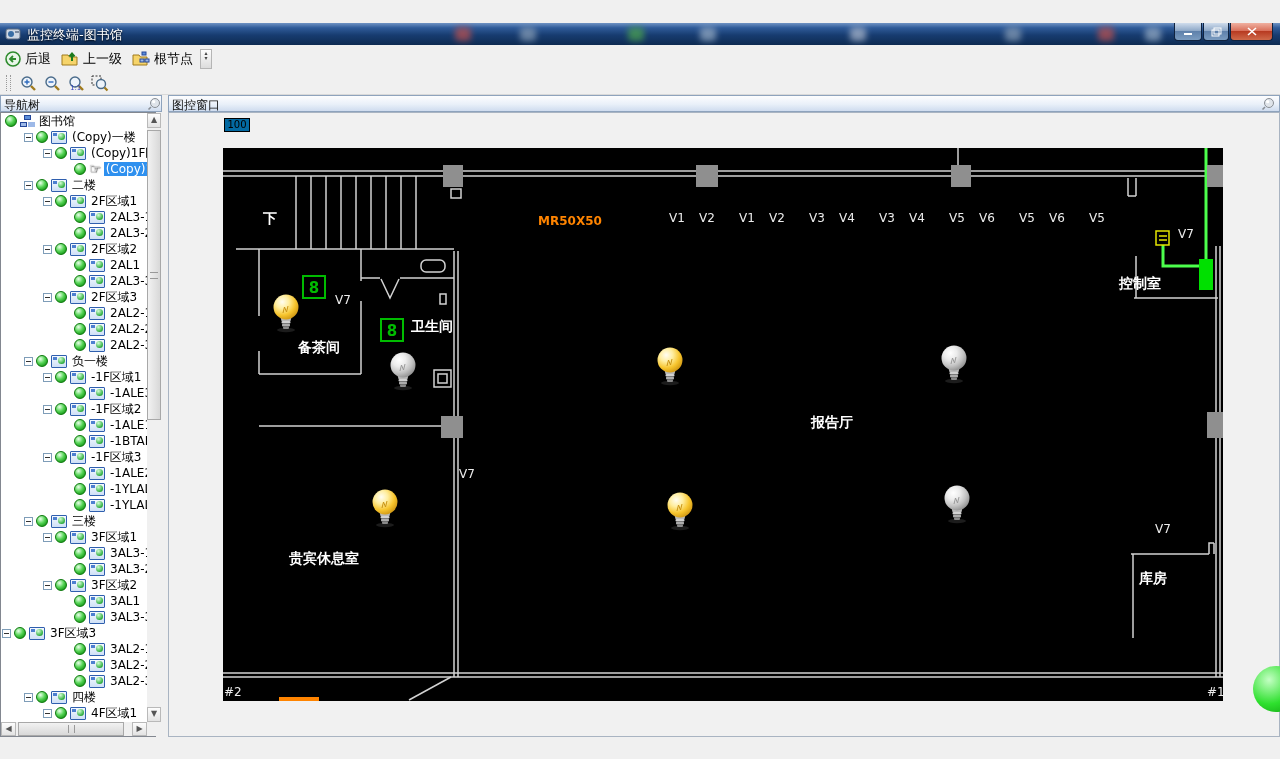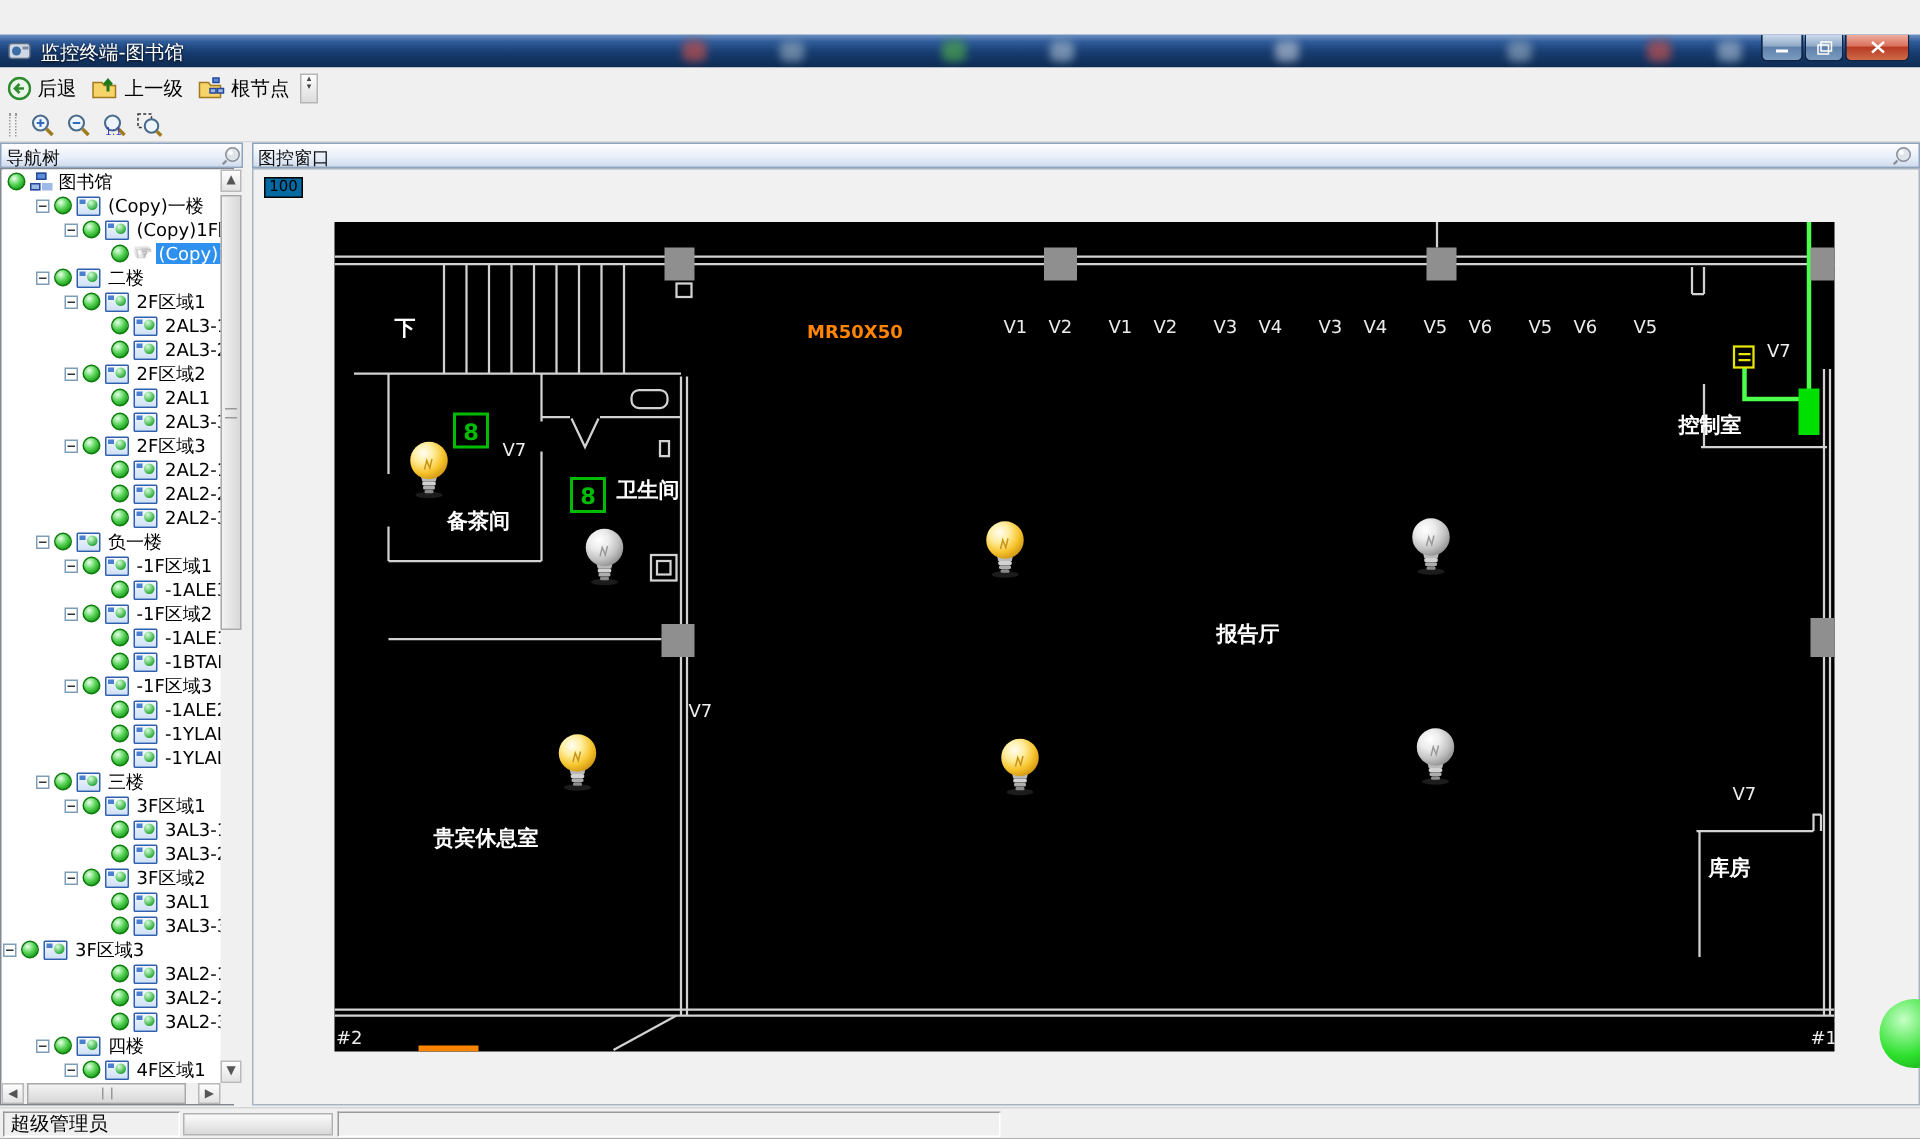--- a/index.html
+++ b/index.html
@@ -447,21 +447,21 @@
 
   <div class="panel-header" id="main-panel-header">
     <span>图控窗口</span>
     <svg class="pin" style="left:1092px;" viewBox="0 0 14 14">
       <circle cx="8" cy="6" r="4.5" fill="#dfe4ea" stroke="#8a8f96"></circle>
       <circle cx="6.7" cy="4.7" r="1.6" fill="#fff"></circle>
       <path d="M4,10 L1.5,12.5" stroke="#8a8f96" stroke-width="1.6"></path>
     </svg>
   </div>
   <div id="main-client">
-    <div id="zoom-badge" style="background: #0369a1;">100</div>
+    <div id="zoom-badge" style="background: #0369a1; margin-left: 48px;">100</div>
     <div id="plan-wrap">
       <svg id="plan" width="1000" height="553" viewBox="0 0 1000 553">
         <defs>
           <radialGradient id="gOn" cx="35%" cy="30%" r="75%">
             <stop offset="0%" stop-color="#fffdf2"></stop>
               <stop offset="35%" stop-color="#ffeea0"></stop>
             <stop offset="70%" stop-color="#f7c52e"></stop>
               <stop offset="100%" stop-color="#cf9613"></stop>
           </radialGradient>
           <radialGradient id="gOff" cx="35%" cy="30%" r="75%">
@@ -613,19 +613,14 @@
           <text x="1" y="548" class="vlab">#2</text>
           <text x="984" y="548" class="vlab">#1</text>
           <rect x="56" y="549" width="40" height="4" fill="#ff8400"></rect>
         </g>
       </svg>
     </div>
   </div>
 
   <div id="green-indicator"></div>
 
-  <div id="statusbar">
-    <div class="status-sunken" style="left:2px;width:118px;">超级管理员</div>
-    <div id="status-progress"></div>
-    <div class="status-sunken" style="left:225px;width:442px;"></div>
-  </div>
 
 </div>
 
 </body></html>

